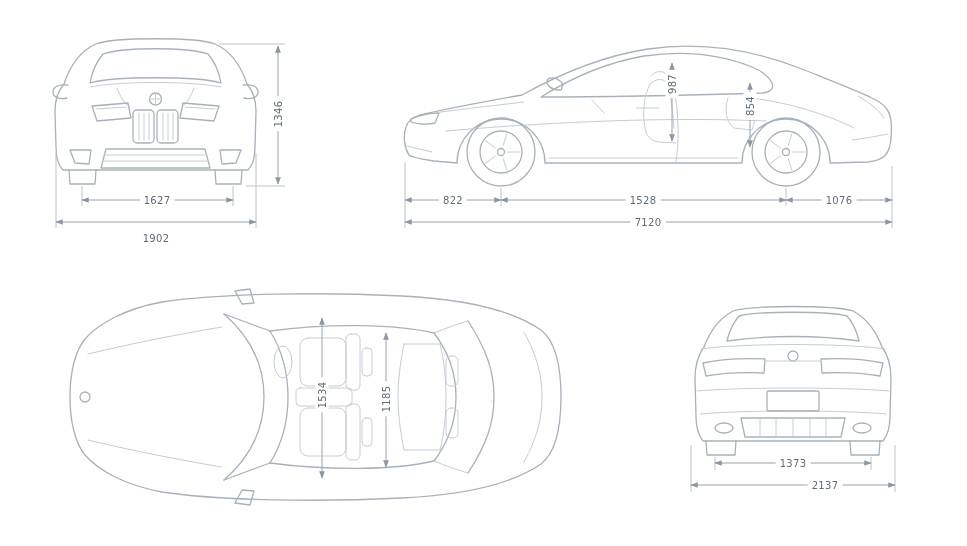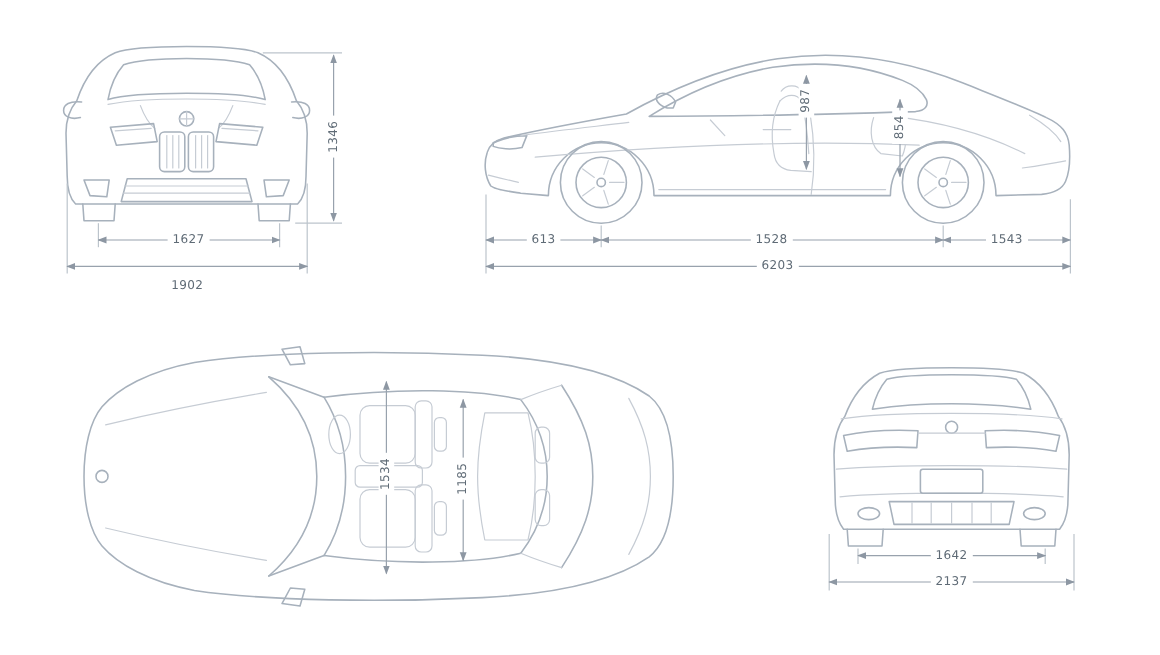--- a/index.html
+++ b/index.html
@@ -211,24 +211,24 @@
     <line x1="691" y1="485" x2="895" y2="485" marker-start="url(#ah)" marker-end="url(#ah)"></line>
   </g>
 </svg>
 
 <span class="dim v" style="left:278px;top:114px">1346</span>
 <span class="dim" style="left:157px;top:200px">1627</span>
 <span class="dim" style="left:156px;top:238px">1902</span>
 
 <span class="dim v" style="left:672px;top:84px">987</span>
 <span class="dim v" style="left:750px;top:106px">854</span>
-<span class="dim" style="left:453px;top:200px">613</span>
+<span class="dim" style="left:453px;top:200px">822</span>
 <span class="dim" style="left:643px;top:200px">1528</span>
-<span class="dim" style="left:839px;top:200px">1543</span>
-<span class="dim" style="left:648px;top:222px">6203</span>
+<span class="dim" style="left:839px;top:200px">1076</span>
+<span class="dim" style="left:648px;top:222px">7120</span>
 
 <span class="dim v" style="left:322px;top:395px">1534</span>
 <span class="dim v" style="left:386px;top:399px">1185</span>
 
-<span class="dim" style="left:793px;top:463px">1642</span>
-<span class="dim" style="left:793px;top:485px">2137</span>
+<span class="dim" style="left:793px;top:463px">1373</span>
+<span class="dim" style="left:825px;top:485px">2137</span>
 
 </div>
 
 </body></html>

